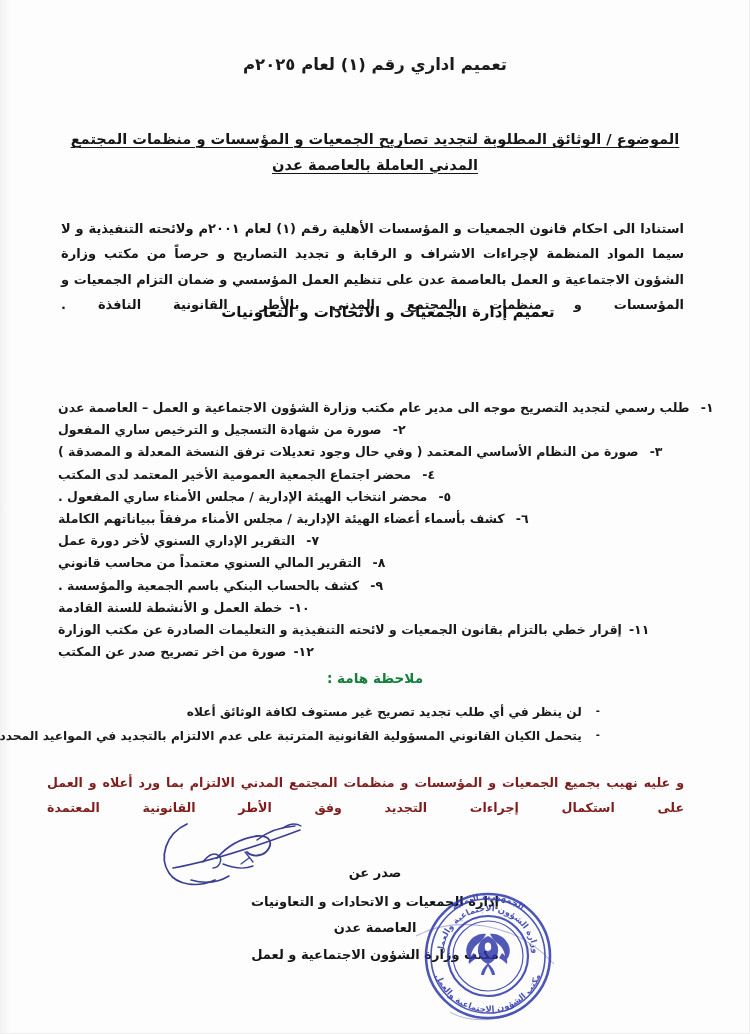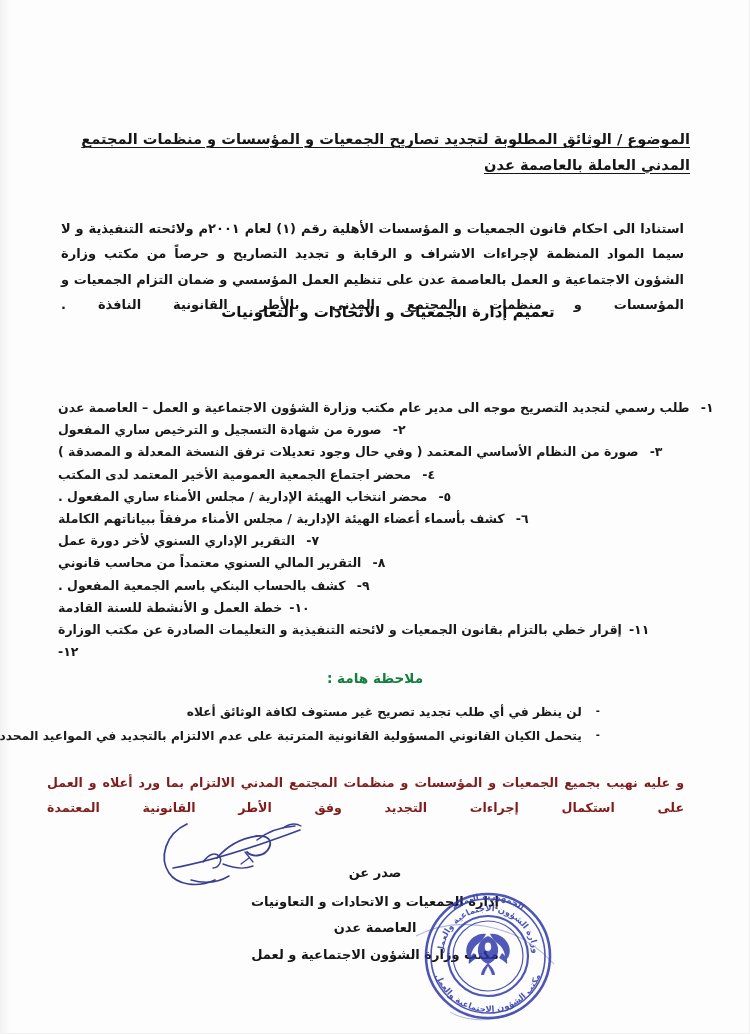--- a/index.html
+++ b/index.html
@@ -56,20 +56,21 @@
     letter-spacing: 0.2px;
     direction: rtl;
   }
 
   
   #subject-block {
     position: absolute;
     top: 126px;
     right: 60px;
     left: 60px;
+    text-align: center;
     direction: rtl;
   }
   #subject-text {
     display: inline;
     font-size: 14.6px;
     font-weight: bold;
     color: #161616;
     line-height: 1.75;
     text-decoration: underline;
     text-underline-offset: 3px;
@@ -250,20 +251,23 @@
   #official-stamp svg { display: block; }
 </style>
 </head>
 <body>
 
 <div id="page-sheet"></div>
 <div id="scan-edge"></div>
 
 <div id="doc-body">
 
+  <div id="doc-header">
+    <div id="header-title">تعميم اداري رقم (١) لعام ٢٠٢٥م</div>
+  </div>
 
   <div id="subject-block">
     <span id="subject-text">الموضوع / الوثائق المطلوبة لتجديد تصاريح الجمعيات و المؤسسات و منظمات المجتمع المدني العاملة بالعاصمة عدن</span>
   </div>
 
   <div id="preamble">استنادا الى احكام قانون الجمعيات و المؤسسات الأهلية رقم (١) لعام ٢٠٠١م ولائحته التنفيذية و لا سيما المواد المنظمة لإجراءات الاشراف و الرقابة و تجديد التصاريح و حرصاً من مكتب وزارة الشؤون الاجتماعية و العمل بالعاصمة عدن على تنظيم العمل المؤسسي و ضمان التزام الجمعيات و المؤسسات و منظمات المجتمع المدني بالأطر القانونية النافذة .</div>
 
   <div id="section-heading">تعميم إدارة الجمعيات و الاتحادات و التعاونيات</div>
 
 
@@ -295,32 +299,33 @@
       <li>
         <span class="req-num">٧-</span>
         <span class="req-text">التقرير الإداري السنوي لأخر دورة عمل</span>
       </li>
       <li>
         <span class="req-num">٨-</span>
         <span class="req-text">التقرير المالي السنوي معتمداً من محاسب قانوني</span>
       </li>
       <li>
         <span class="req-num">٩-</span>
-        <span class="req-text">كشف بالحساب البنكي باسم الجمعية المفعول .</span>
+        <span class="req-text">كشف بالحساب البنكي باسم الجمعية والمؤسسة .</span>
       </li>
       <li>
         <span class="req-num">١٠-</span>
         <span class="req-text">خطة العمل و الأنشطة للسنة القادمة</span>
       </li>
       <li>
         <span class="req-num">١١-</span>
         <span class="req-text">إقرار خطي بالتزام بقانون الجمعيات و لائحته التنفيذية و التعليمات الصادرة عن مكتب الوزارة</span>
       </li>
       <li>
         <span class="req-num">١٢-</span>
+        <span class="req-text">صورة من اخر تصريح صدر عن المكتب</span>
       </li>
     </ul>
 
   <div id="note-heading">ملاحظة هامة :</div>
   <ul id="note-list">
       <li>
         <span class="note-bullet">-</span>
         <span class="note-text">لن ينظر في أي طلب تجديد تصريح غير مستوف لكافة الوثائق أعلاه</span>
       </li>
       <li>

